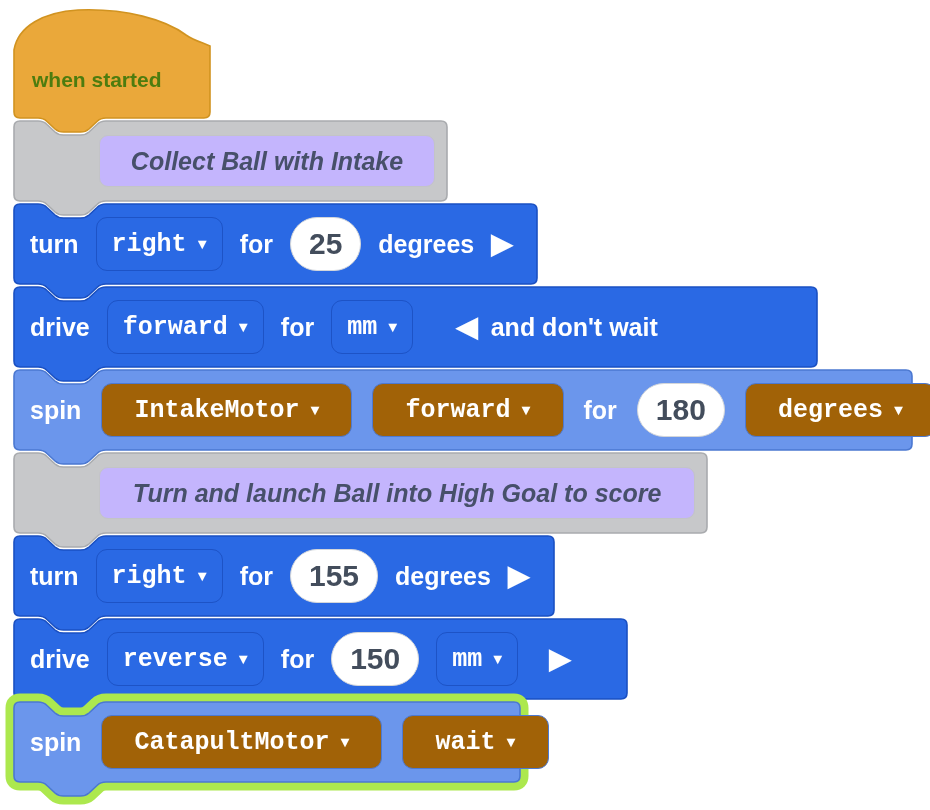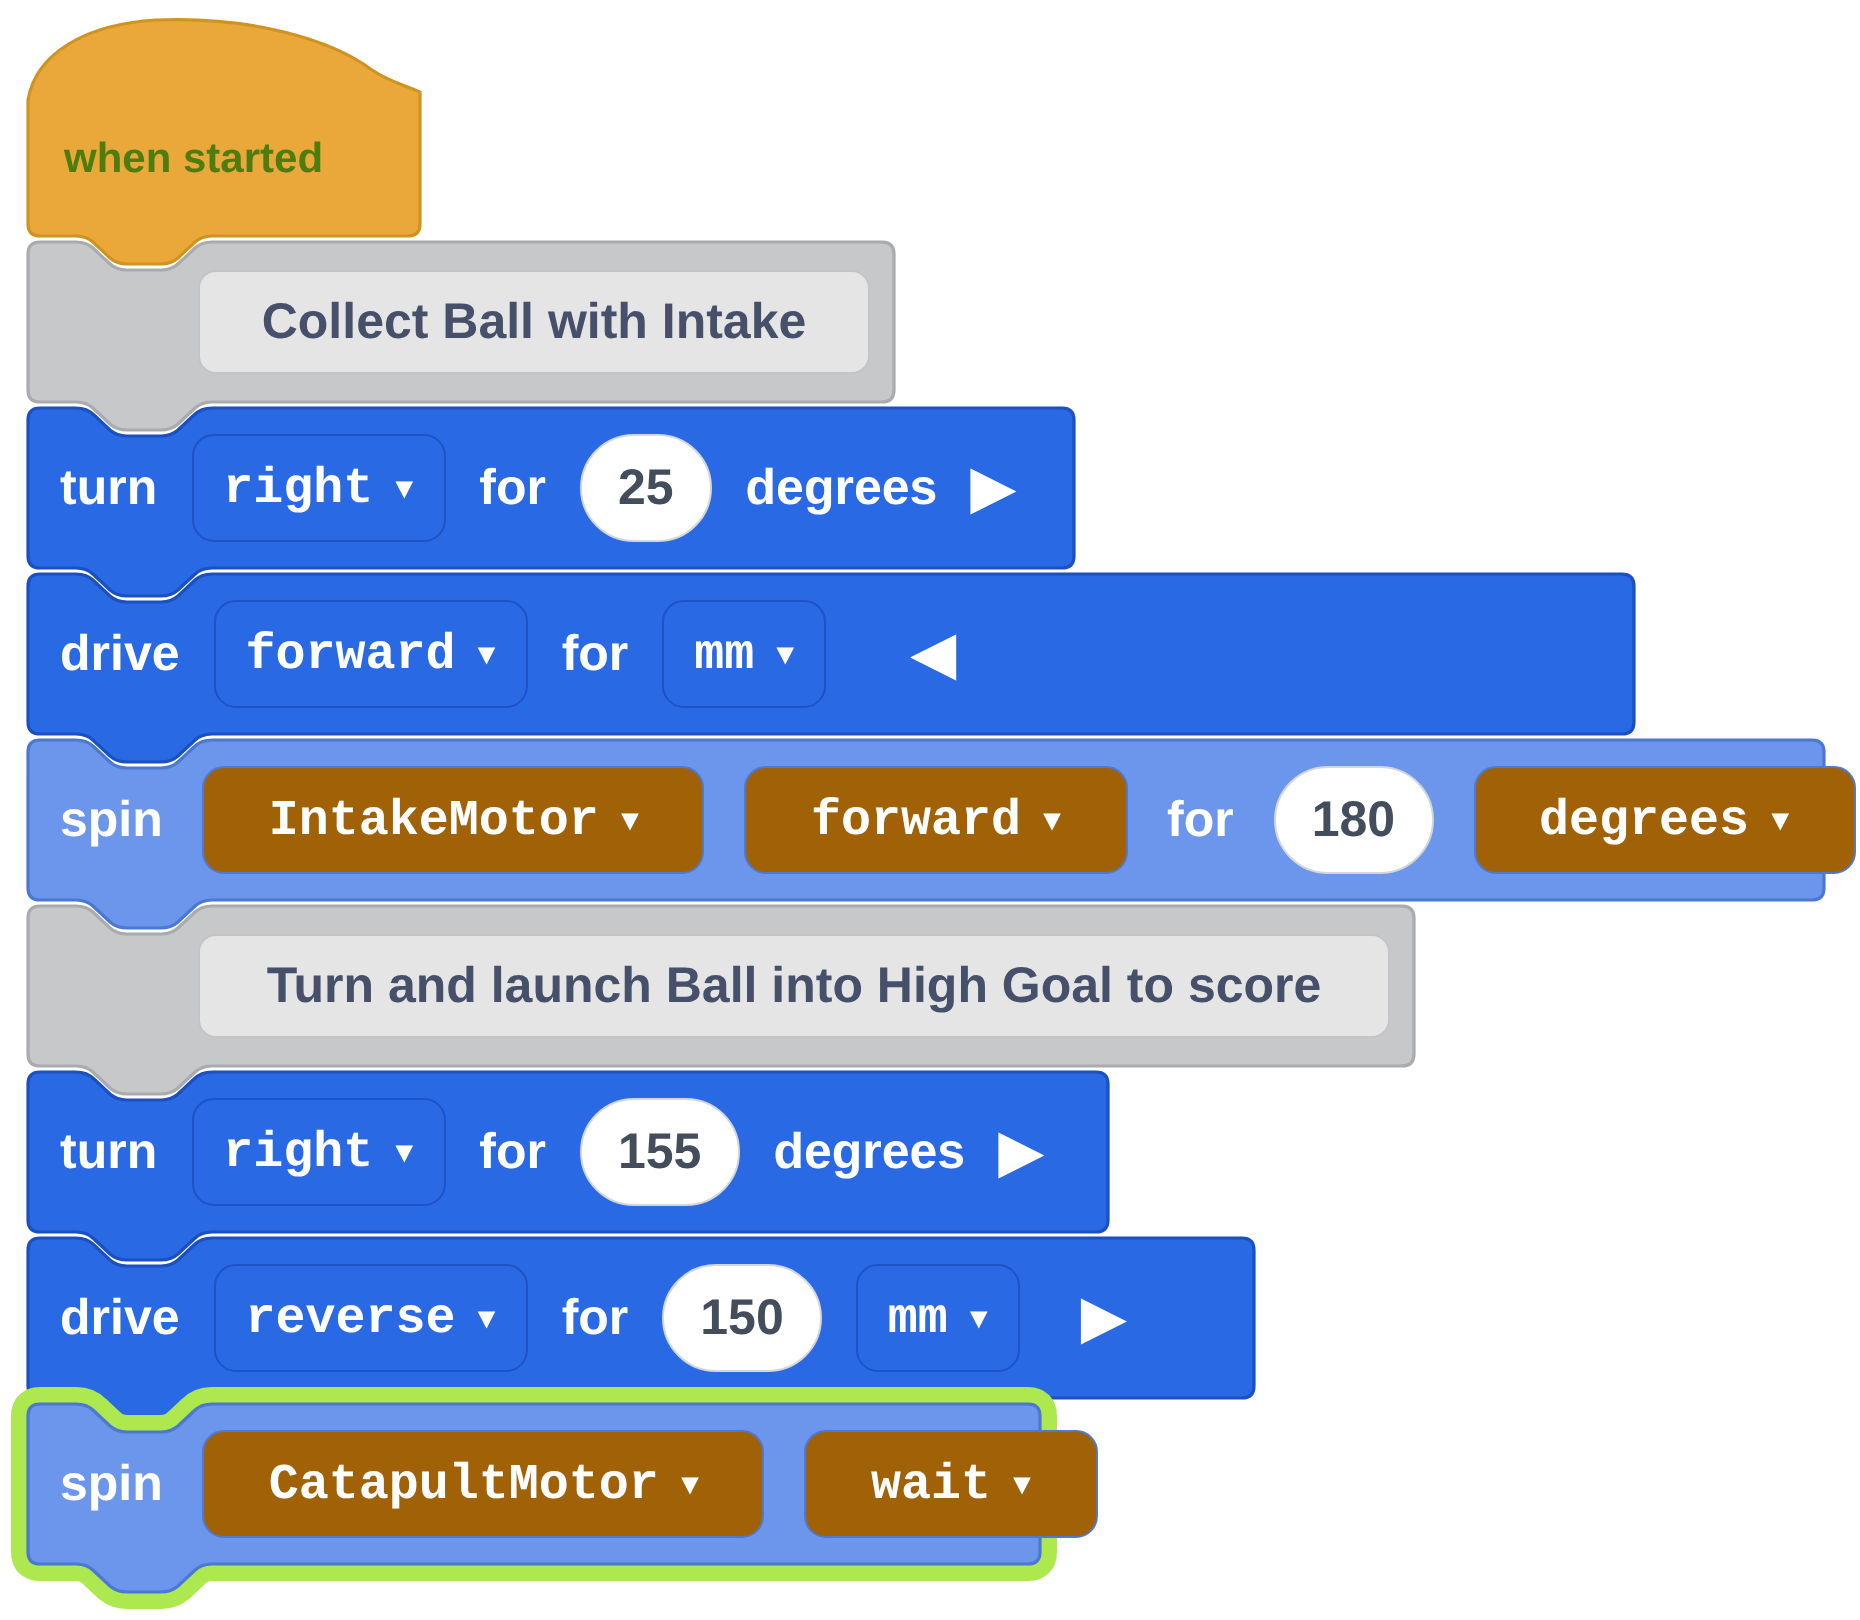--- a/index.html
+++ b/index.html
@@ -27,30 +27,30 @@
     display:flex;align-items:center;gap:11px;flex:0 0 auto;
     height:54px;padding:0 15px;border-radius:11px;
     border:1.6px solid #1D53C6;background:#2A69E4;box-sizing:border-box;font-family:Liberation Mono, monospace;
   }
   .light .dd{border-color:#4C79D2;background:#a16207;padding:0 32px;}
   .caret{font-size:15px;line-height:1;transform:translateY(1px);}
   .oval{
     display:flex;align-items:center;justify-content:center;flex:0 0 auto;
     height:54px;min-width:64px;padding:0 18px;box-sizing:border-box;
     background:#ffffff;border:1.6px solid #D3D6DA;border-radius:28px;
-    color:#434D5C;font-size:25px;font-weight:700;
+    color:#434D5C;font-size:30px;font-weight:700;
   }
   .play{font-size:28px;line-height:1;flex:0 0 auto;}
   .tail{display:flex;align-items:center;gap:13px;margin-left:26px;}
   .ml{margin-left:14px;}
   .note{
     flex:1;display:flex;align-items:center;justify-content:center;
     height:52px;margin-left:69px;margin-right:-4px;box-sizing:border-box;
-    background:#e5e5e5;border:1.6px solid #C3C4C7;border-radius:9px;
-    color:#47506A;font-size:25px;font-weight:700;white-space:nowrap;
+    background:#c4b5fd;border:1.6px solid #C3C4C7;border-radius:9px;
+    color:#47506A;font-size:25px;font-weight:700;white-space:nowrap;font-style:italic;
   }
 </style>
 </head>
 <body>
 
 <div class="block" style="left:14px;top:10px;width:196px;height:123px;">
   <svg width="198" height="124">
     <path d="M0,40 C4,16 30,2 64,0 C112,-2 152,10 172,25 C180,30.5 188,32.5 196,36 L196,102 Q196,108 190,108 L92,108 C88,108 85.5,109 83,111.5 L75,119 C72.5,121.2 70,122 66.5,122 L49.5,122 C46,122 43.5,121.2 41,119 L33,111.5 C30.5,109 28,108 24,108 L6,108 Q0,108 0,102 Z" fill="#EAA83A" stroke="#D19320" stroke-width="1.6"></path>
   </svg>
   <div class="hat-row"><span class="lbl">when started</span></div>
@@ -92,20 +92,21 @@
       <span>forward</span>
       <span class="caret">▼</span>
     </span>
     <span class="lbl">for</span>
     <span class="dd">
       <span>mm</span>
       <span class="caret">▼</span>
     </span>
     <span class="tail">
       <span class="play">◀</span>
+      <span class="lbl">and don't wait</span>
     </span>
   </div>
 </div>
 
 <div class="block" style="left:14px;top:370px;width:898px;height:95px;">
   <svg width="899" height="95">
     <path d="M0,6 Q0,0 6,0 L24,0 C28,0 30.5,1 33,3.5 L41,11 C43.5,13.2 46,14 49.5,14 L66.5,14 C70,14 72.5,13.2 75,11 L83,3.5 C85.5,1 88,0 92,0 L892,0 Q898,0 898,6 L898,74 Q898,80 892,80 L92,80 C88,80 85.5,81 83,83.5 L75,91 C72.5,93.2 70,94 66.5,94 L49.5,94 C46,94 43.5,93.2 41,91 L33,83.5 C30.5,81 28,80 24,80 L6,80 Q0,80 0,74 Z" fill="#6B96EC" stroke="#4B78D1" stroke-width="1.6"></path>
   </svg>
   <div class="row light">
     <span class="lbl">spin</span>

